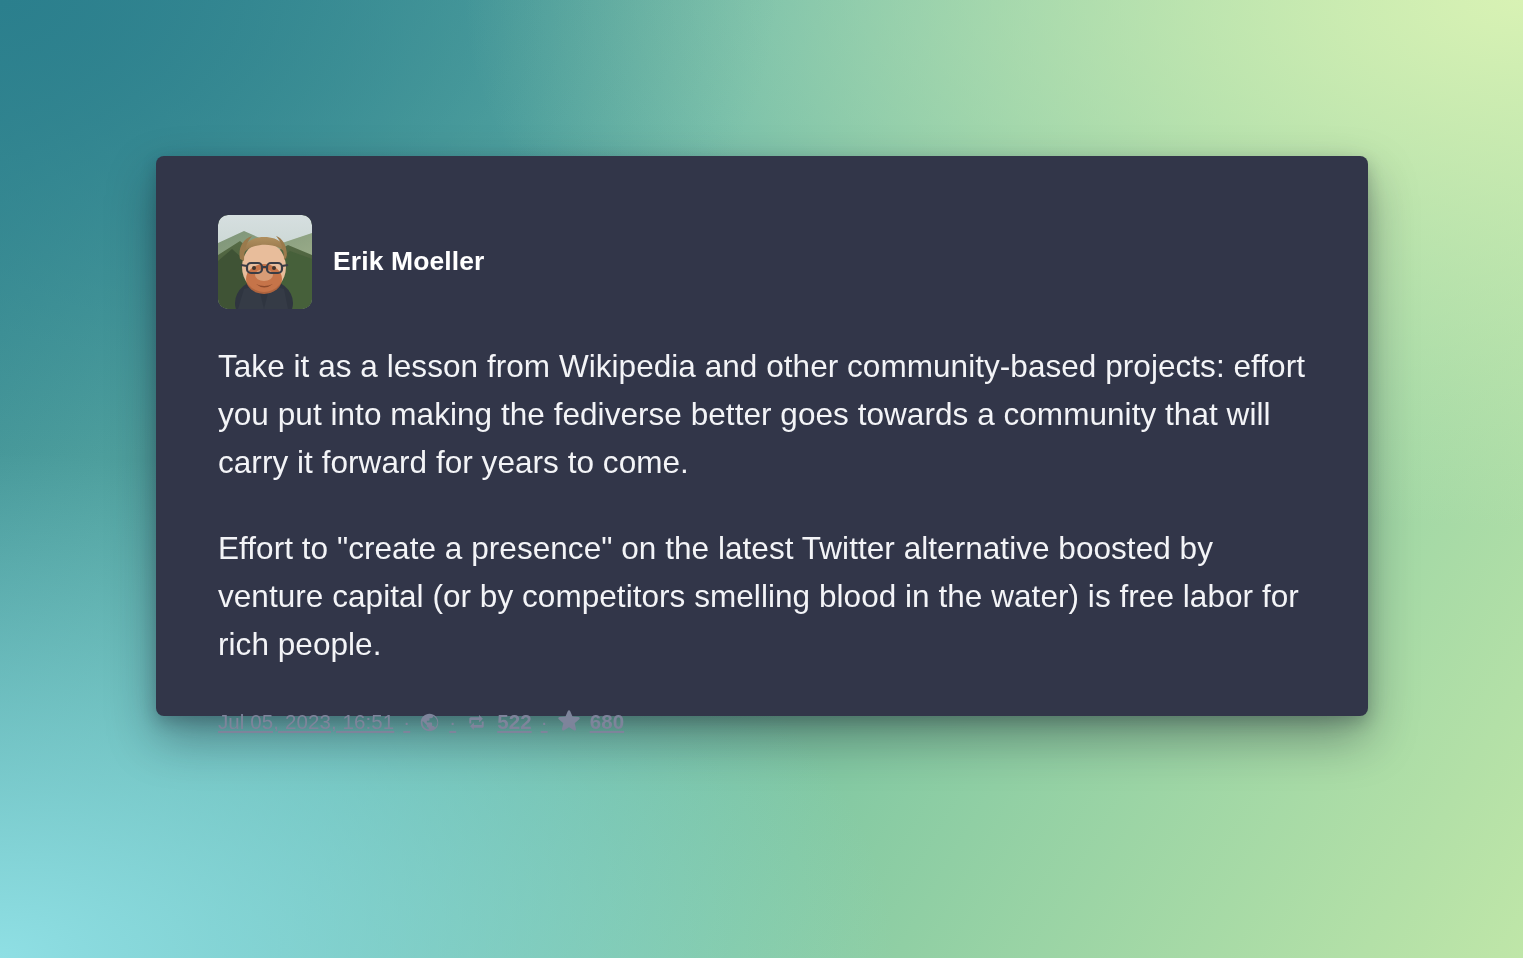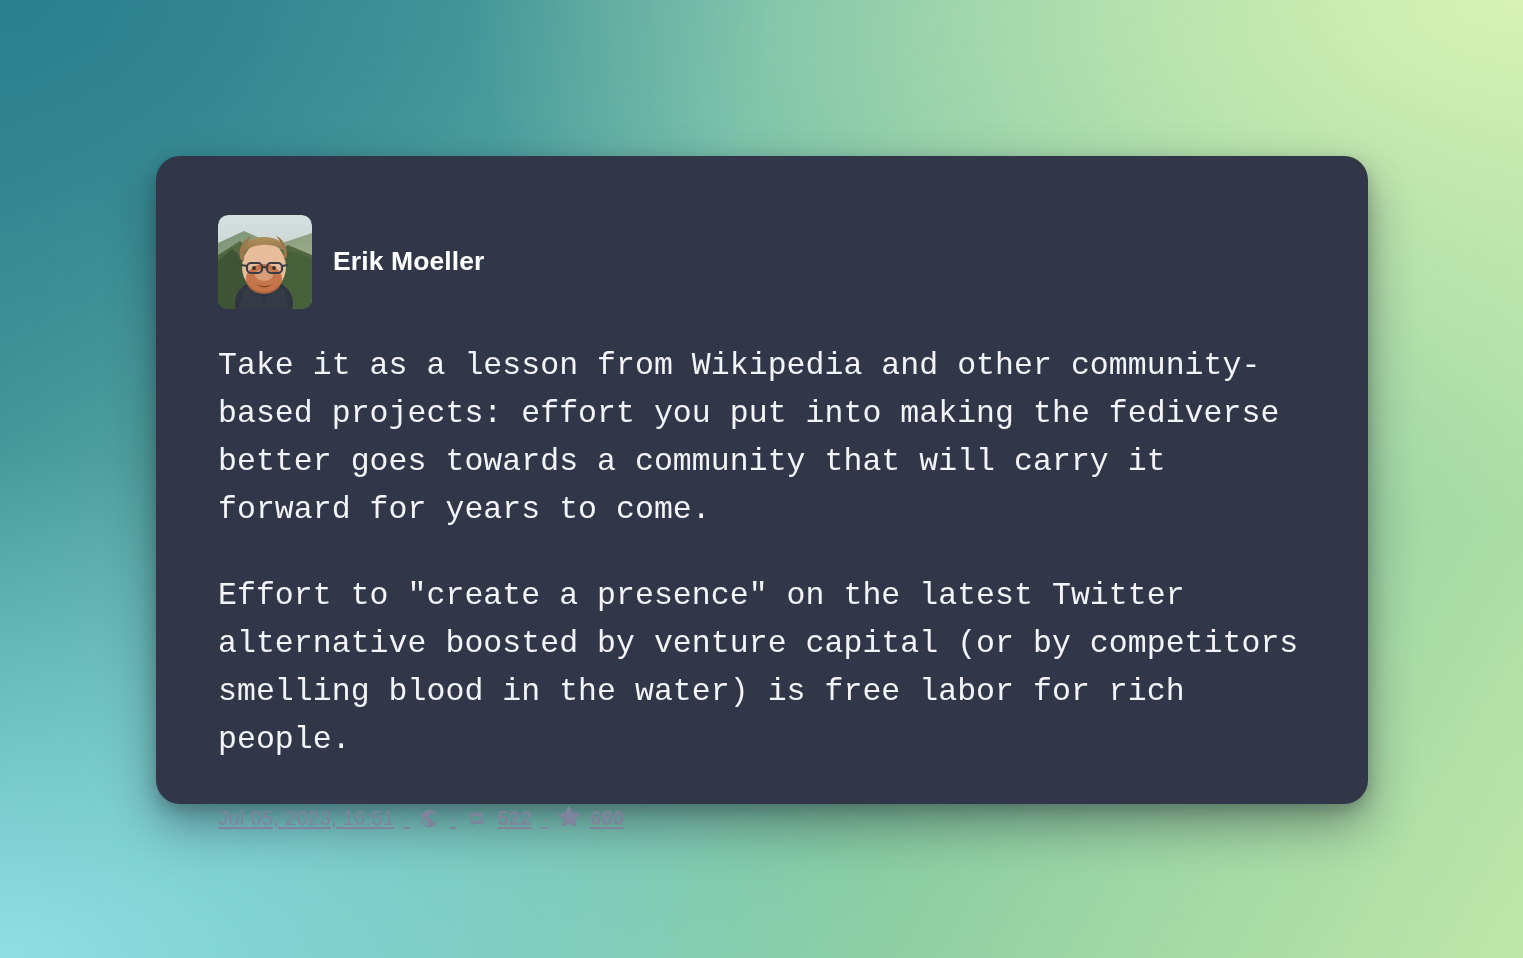--- a/index.html
+++ b/index.html
@@ -24,24 +24,24 @@
       radial-gradient(85% 80%  at 0%   0%,   #2b7f8d 0%, rgba(43,127,141,0) 60%),
       linear-gradient(120deg, #3a8b93 0%, #63b4a8 38%, #84c9a3 62%, #bfe6a8 100%);
   }
 
   
   #card {
     position: absolute;
     left: 156px;
     top: 156px;
     width: 1212px;
-    height: 648px;
+    height: 560px;
     box-sizing: border-box;
     background: #323649;
-    border-radius: 24px;
+    border-radius: 8px;
     box-shadow: 0 22px 48px rgba(17, 22, 36, 0.38),
                 0 6px 16px rgba(17, 22, 36, 0.22);
     padding: 56px 62px 0 62px;
   }
 
   
   .account {
     display: flex;
     align-items: center;
     gap: 21px;
@@ -78,21 +78,20 @@
     font-weight: normal;
     color: #aeb6c7;
     line-height: 1.3;
     white-space: nowrap;
   }
 
   
   .post-body {
     margin-top: 30px;
     max-width: 1100px;
-    font-family: Liberation Mono, monospace;
   }
   .post-paragraph {
     font-size: 31.5px;
     line-height: 48px;
     color: #f3f4f7;
     margin: 0;
     letter-spacing: 0.05px;
   }
   .post-paragraph + .post-paragraph {
     margin-top: 38px;

